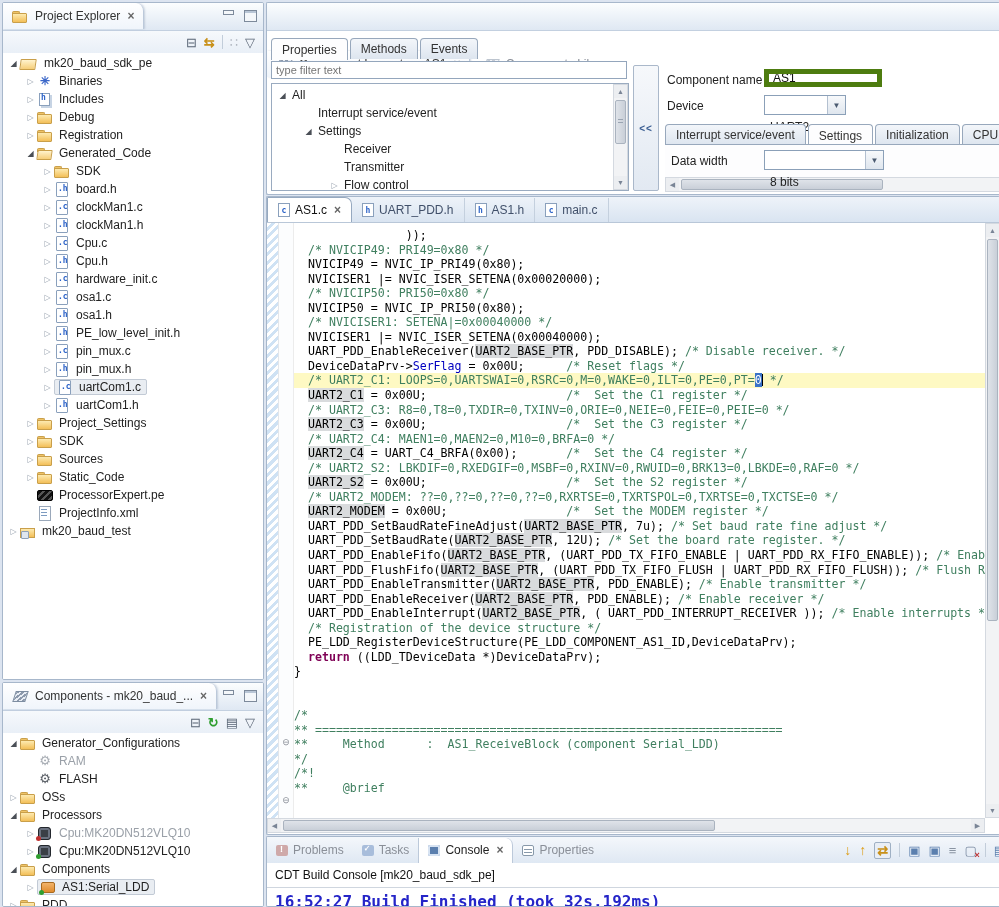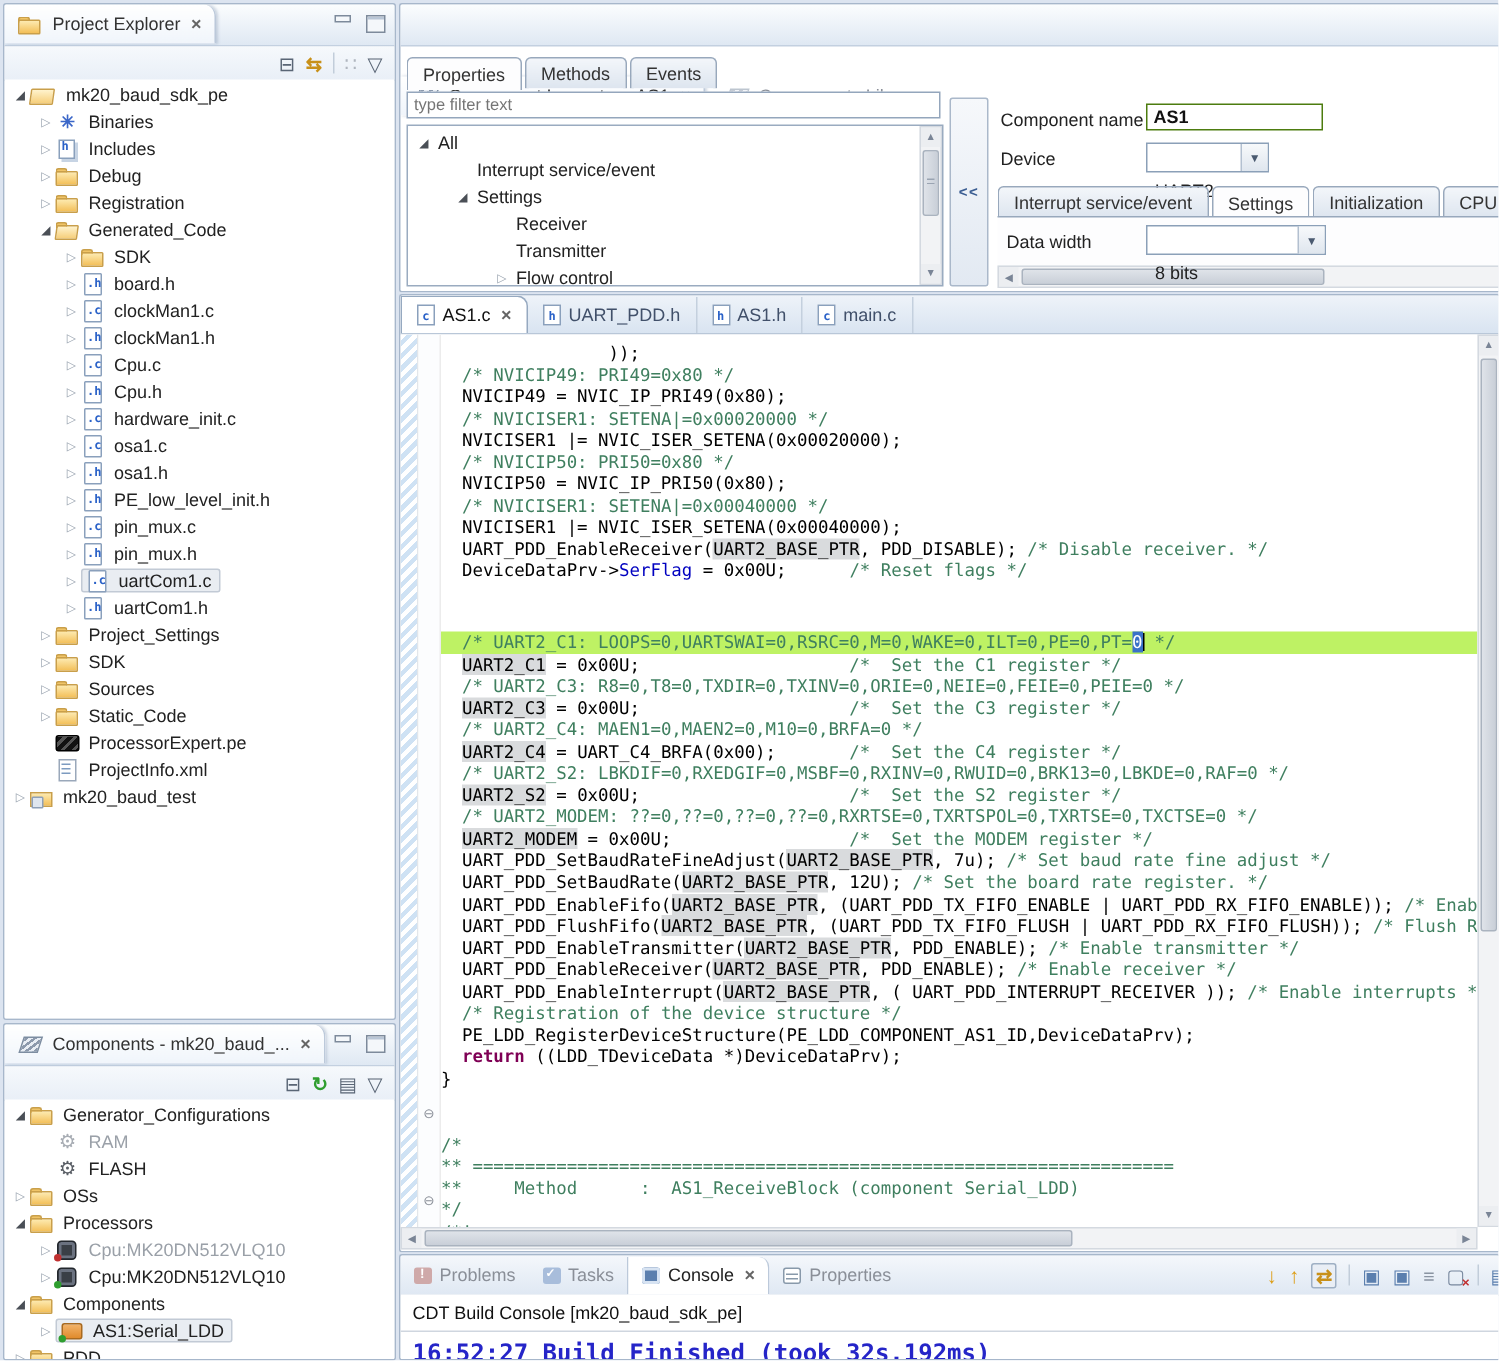--- a/index.html
+++ b/index.html
@@ -63,21 +63,21 @@
   .ic-component::after{content:"";position:absolute;left:2px;top:2px;width:11px;height:9px;background:repeating-linear-gradient(135deg,#8c99ac 0 2px,#e8edf4 2px 4px);border:1px solid #7d8da1;transform:skewX(-18deg);}
 
   
   .wtabs{display:flex;align-items:flex-end;height:22px;}
   .wtab{padding:3px 10px 3px;border:1px solid #98a8bc;border-bottom:none;border-radius:4px 4px 0 0;background:linear-gradient(#f3f6fa,#dde5ef);margin-right:2px;font-size:12px;color:#333;white-space:nowrap;}
   .wtab.active{background:#fdfdfe;position:relative;top:1px;padding-top:4px;font-weight:normal;}
   .filter-input{width:100%;height:18px;border:1px solid #94a6bc;font-size:11px;color:#888;padding:1px 4px;box-sizing:border-box;font-family:"Liberation Sans",sans-serif;background:#fff;}
   .ibox{position:absolute;background:#fff;border:1px solid #9aabc0;}
   .collapse-btn{position:absolute;background:linear-gradient(#f6f8fb,#e2e9f2);border:1px solid #aab8ca;border-radius:2px;color:#3a5d92;font-weight:bold;font-size:10px;display:flex;align-items:center;justify-content:center;letter-spacing:1px;}
   .fieldlbl{position:absolute;font-size:12px;color:#222;}
-  .tinput{position:absolute;height:18px;border:1px solid #4d7c0f;background:#fff;font-size:12px;padding:0 4px;box-sizing:border-box;font-family:"Liberation Sans",sans-serif;color:#111;font-weight:bold;}
+  .tinput{position:absolute;height:18px;border:5px solid #4d7c0f;background:#fff;font-size:12px;padding:0 4px;box-sizing:border-box;font-family:"Liberation Sans",sans-serif;color:#111;}
   .combo{position:absolute;height:20px;border:1px solid #8ba0b8;background:#fff;display:flex;align-items:center;box-sizing:border-box;}
   .combo .cv{flex:1;padding:0 5px;font-size:12px;margin-top:44px;}
   .combo .cb{width:17px;align-self:stretch;background:linear-gradient(#f7f9fb,#dfe6ee);border-left:1px solid #b3c0d0;display:flex;align-items:center;justify-content:center;font-size:8px;color:#4a5a70;}
 
   
   .sb-v{position:absolute;width:15px;background:#f2f3f5;border:1px solid #d4d9e0;box-sizing:border-box;}
   .sb-h{position:absolute;height:15px;background:#f2f3f5;border:1px solid #d4d9e0;box-sizing:border-box;}
   .sb-btn{position:absolute;width:13px;height:13px;background:#eceef1;color:#7a8596;font-size:7px;display:flex;align-items:center;justify-content:center;}
   .sb-thumb{position:absolute;background:linear-gradient(90deg,#dfe3e9,#c9cfd8);border:1px solid #aab3bf;border-radius:2px;}
   .sb-thumb.h{background:linear-gradient(#dfe3e9,#c9cfd8);}
@@ -88,21 +88,21 @@
   .etab{display:inline-flex;align-items:center;gap:5px;height:24px;padding:0 10px;font-size:12px;color:#41506a;border-right:1px solid #c4d0de;}
   .etab.active{background:#fff;color:#111;border:1px solid #96a9c0;border-bottom:none;border-top-right-radius:7px;height:24px;}
   .fic{display:inline-flex;width:10px;height:12px;background:#fff;border:1px solid #8aa0bc;align-items:center;justify-content:center;font:bold 8px "DejaVu Sans Mono",monospace;color:#2b62c8;}
   .ecode{position:absolute;left:0;right:15px;top:26px;bottom:16px;background:#fff;overflow:hidden;}
   .stripes{position:absolute;left:0;top:0;bottom:0;width:11px;background:repeating-linear-gradient(135deg,#ffffff 0 3px,#cfe2f4 3px 6px);border-right:1px solid #e3e6ea;}
   .foldcol{position:absolute;left:12px;top:0;bottom:0;width:14px;background:#fcfdfe;border-right:1px solid #ececec;}
   .fold-mark{position:absolute;left:1px;width:12px;text-align:center;font-size:9px;color:#8a8f98;}
   .codelines{position:absolute;left:27px;top:0;right:0;bottom:0;padding-top:5px;font-family:"DejaVu Sans Mono",monospace;font-size:11.6px;line-height:14.55px;color:#000;}
   .cline{white-space:pre;height:14.55px;width:max-content;min-width:100%;}
   .cline span{white-space:pre;}
-  .cline.cur{background:#bef264;margin-top:33px;}
+  .cline.cur{background:#fef9c3;}
   .cm{color:#3f7f5f;}
   .kw{color:#7f0055;font-weight:bold;}
   .fld{color:#0000c0;}
   .occ{background:#d9dbdd;}
   .sel{background:#3a72c8;color:#fff;}
   .caret{display:inline-block;width:0;border-left:1px solid #000;height:12px;vertical-align:-2px;}
 
   
   .ctabbar{position:absolute;left:0;right:0;top:0;height:26px;background:linear-gradient(#f4f7fb,#dfe8f3);border-bottom:1px solid #c3d0e0;display:flex;align-items:center;}
   .ctab{display:inline-flex;align-items:center;gap:5px;height:25px;padding:0 9px;font-size:12px;color:#8a8f98;}
@@ -472,21 +472,20 @@
     <div class="ecode">
       <div class="stripes"></div>
       <div class="foldcol" id="fold-col">
           <span class="fold-mark" style="top: 514.25px;">⊖</span>
           <span class="fold-mark" style="top: 572.45px;">⊖</span>
         </div>
       <div class="codelines" id="code-lines">
           <div class="cline"><span class="pl">                ));</span></div>
           <div class="cline"><span class="pl">  </span><span class="cm">/* NVICIP49: PRI49=0x80 */</span></div>
           <div class="cline"><span class="pl">  NVICIP49 = NVIC_IP_PRI49(0x80);</span></div>
-          <div class="cline"><span class="pl">  </span><span class="cm">/* NVICISER1: SETENA|=0x00020000 */</span></div>
           <div class="cline"><span class="pl">  NVICISER1 |= NVIC_ISER_SETENA(0x00020000);</span></div>
           <div class="cline"><span class="pl">  </span><span class="cm">/* NVICIP50: PRI50=0x80 */</span></div>
           <div class="cline"><span class="pl">  NVICIP50 = NVIC_IP_PRI50(0x80);</span></div>
           <div class="cline"><span class="pl">  </span><span class="cm">/* NVICISER1: SETENA|=0x00040000 */</span></div>
           <div class="cline"><span class="pl">  NVICISER1 |= NVIC_ISER_SETENA(0x00040000);</span></div>
           <div class="cline"><span class="pl">  UART_PDD_EnableReceiver(</span><span class="occ">UART2_BASE_PTR</span><span class="pl">, PDD_DISABLE); </span><span class="cm">/* Disable receiver. */</span></div>
           <div class="cline"><span class="pl">  DeviceDataPrv-&gt;</span><span class="fld">SerFlag</span><span class="pl"> = 0x00U;      </span><span class="cm">/* Reset flags */</span></div>
           <div class="cline cur"><span class="cm">  /* UART2_C1: LOOPS=0,UARTSWAI=0,RSRC=0,M=0,WAKE=0,ILT=0,PE=0,PT=</span><span class="sel">0</span><span class="caret"></span><span class="cm"> */</span></div>
           <div class="cline"><span class="pl">  </span><span class="occ">UART2_C1</span><span class="pl"> = 0x00U;                    </span><span class="cm">/*  Set the C1 register */</span></div>
           <div class="cline"><span class="pl">  </span><span class="cm">/* UART2_C3: R8=0,T8=0,TXDIR=0,TXINV=0,ORIE=0,NEIE=0,FEIE=0,PEIE=0 */</span></div>

